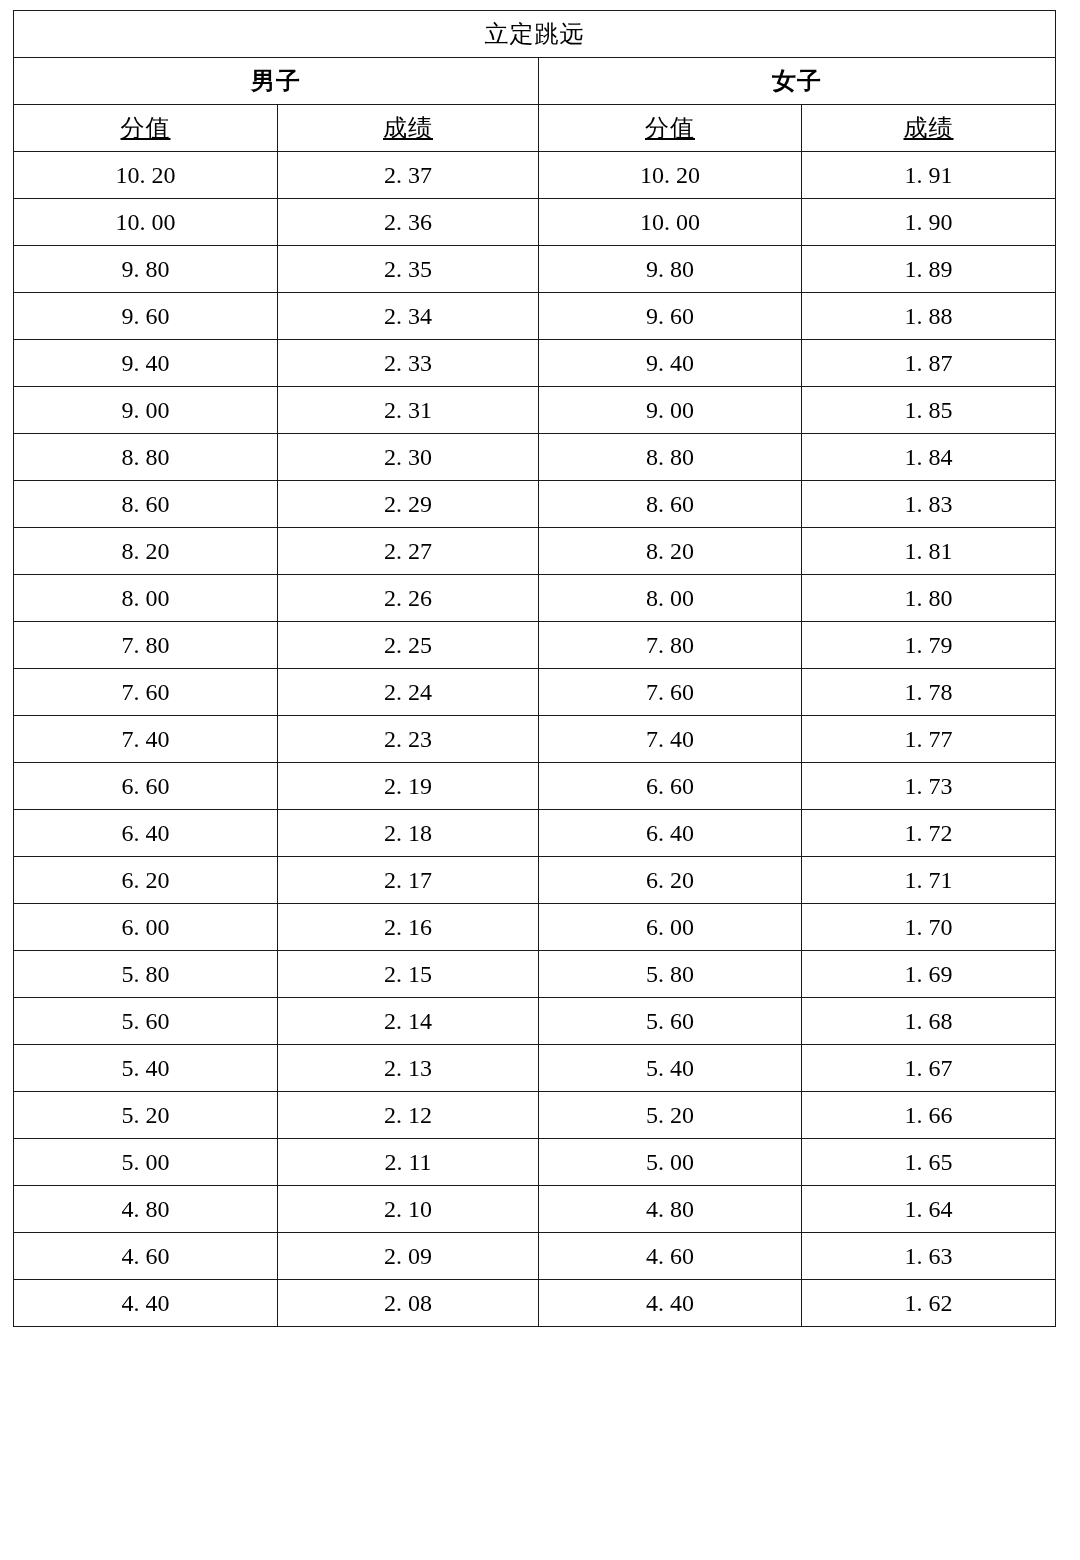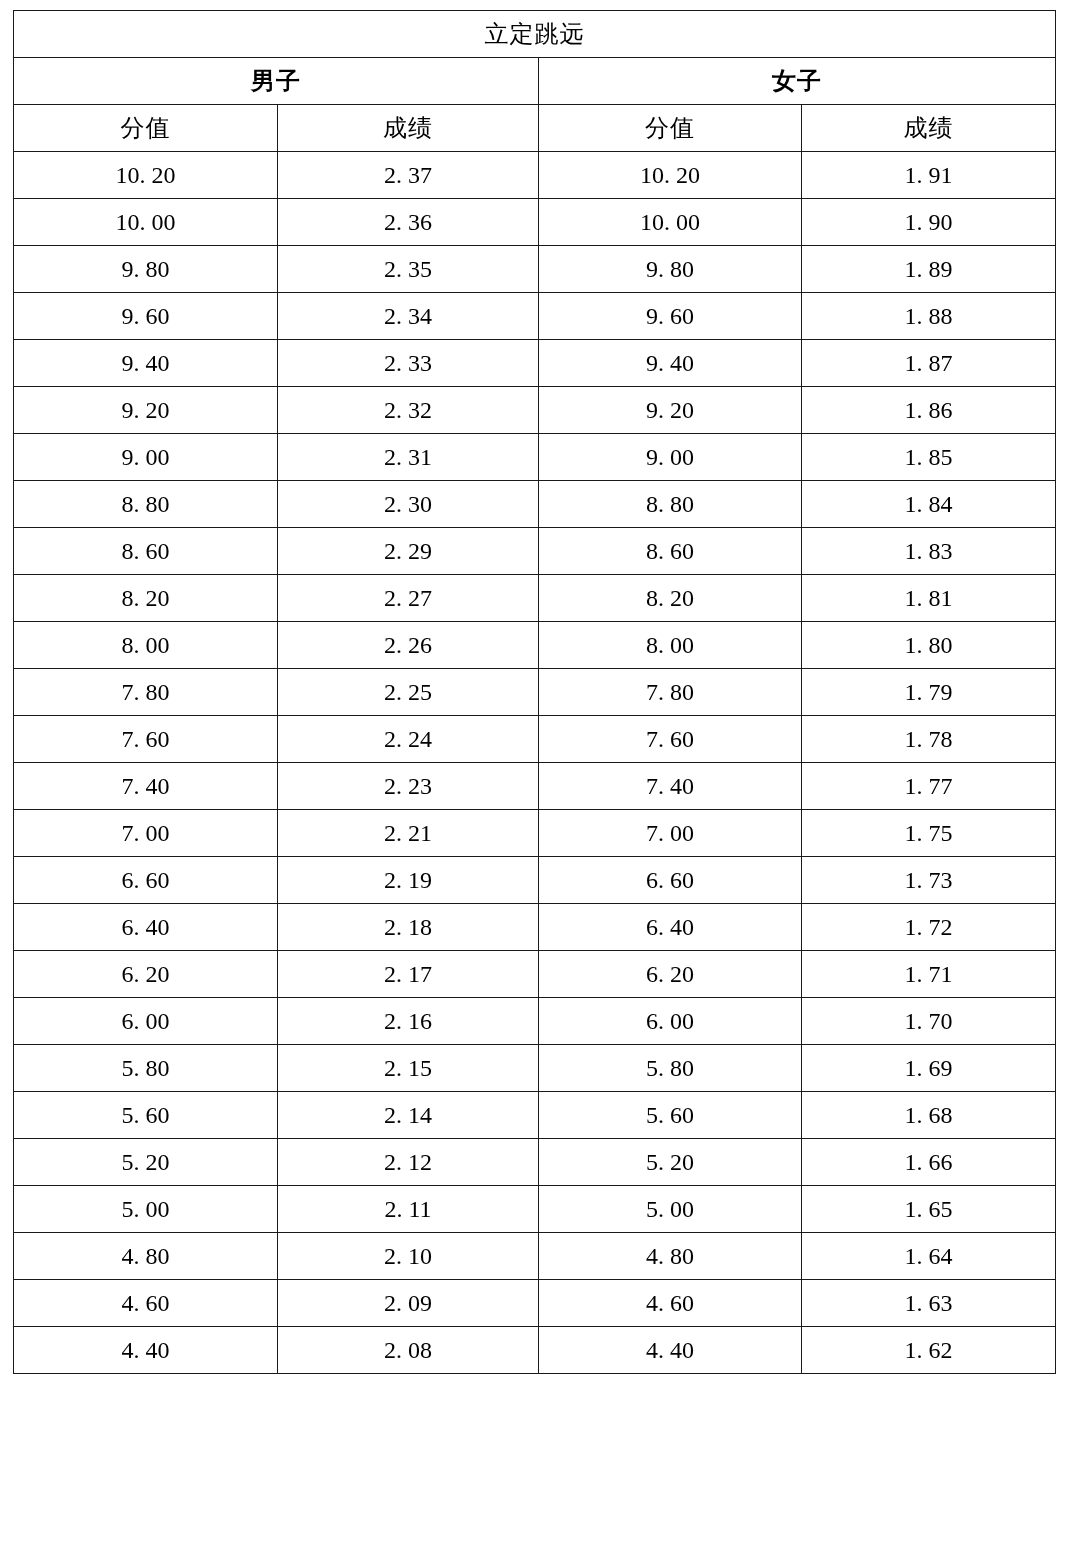--- a/index.html
+++ b/index.html
@@ -50,20 +50,21 @@
   td.group-cell {
     height: 45px;
     font-size: 25px;
     letter-spacing: 1px;
     font-weight: bold;
   }
   td.colhead-cell {
     height: 46px;
     font-size: 25px;
     letter-spacing: 1px;
+    text-decoration: underline;
   }
   td.data-cell {
     height: 46px;
     font-size: 25px;
     font-family: "Liberation Serif", "DejaVu Serif", serif;
   }
   .num {
     display: inline-block;
     white-space: pre;
   }
@@ -118,26 +119,20 @@
           <td class="data-cell"><span class="num">9. 60</span></td>
           <td class="data-cell"><span class="num">1. 88</span></td>
         </tr>
         <tr>
           <td class="data-cell"><span class="num">9. 40</span></td>
           <td class="data-cell"><span class="num">2. 33</span></td>
           <td class="data-cell"><span class="num">9. 40</span></td>
           <td class="data-cell"><span class="num">1. 87</span></td>
         </tr>
         <tr>
-          <td class="data-cell"><span class="num">9. 20</span></td>
-          <td class="data-cell"><span class="num">2. 32</span></td>
-          <td class="data-cell"><span class="num">9. 20</span></td>
-          <td class="data-cell"><span class="num">1. 86</span></td>
-        </tr>
-        <tr>
           <td class="data-cell"><span class="num">9. 00</span></td>
           <td class="data-cell"><span class="num">2. 31</span></td>
           <td class="data-cell"><span class="num">9. 00</span></td>
           <td class="data-cell"><span class="num">1. 85</span></td>
         </tr>
         <tr>
           <td class="data-cell"><span class="num">8. 80</span></td>
           <td class="data-cell"><span class="num">2. 30</span></td>
           <td class="data-cell"><span class="num">8. 80</span></td>
           <td class="data-cell"><span class="num">1. 84</span></td>
@@ -172,26 +167,20 @@
           <td class="data-cell"><span class="num">7. 60</span></td>
           <td class="data-cell"><span class="num">1. 78</span></td>
         </tr>
         <tr>
           <td class="data-cell"><span class="num">7. 40</span></td>
           <td class="data-cell"><span class="num">2. 23</span></td>
           <td class="data-cell"><span class="num">7. 40</span></td>
           <td class="data-cell"><span class="num">1. 77</span></td>
         </tr>
         <tr>
-          <td class="data-cell"><span class="num">7. 00</span></td>
-          <td class="data-cell"><span class="num">2. 21</span></td>
-          <td class="data-cell"><span class="num">7. 00</span></td>
-          <td class="data-cell"><span class="num">1. 75</span></td>
-        </tr>
-        <tr>
           <td class="data-cell"><span class="num">6. 60</span></td>
           <td class="data-cell"><span class="num">2. 19</span></td>
           <td class="data-cell"><span class="num">6. 60</span></td>
           <td class="data-cell"><span class="num">1. 73</span></td>
         </tr>
         <tr>
           <td class="data-cell"><span class="num">6. 40</span></td>
           <td class="data-cell"><span class="num">2. 18</span></td>
           <td class="data-cell"><span class="num">6. 40</span></td>
           <td class="data-cell"><span class="num">1. 72</span></td>
@@ -214,20 +203,26 @@
           <td class="data-cell"><span class="num">5. 80</span></td>
           <td class="data-cell"><span class="num">1. 69</span></td>
         </tr>
         <tr>
           <td class="data-cell"><span class="num">5. 60</span></td>
           <td class="data-cell"><span class="num">2. 14</span></td>
           <td class="data-cell"><span class="num">5. 60</span></td>
           <td class="data-cell"><span class="num">1. 68</span></td>
         </tr>
         <tr>
+          <td class="data-cell"><span class="num">5. 40</span></td>
+          <td class="data-cell"><span class="num">2. 13</span></td>
+          <td class="data-cell"><span class="num">5. 40</span></td>
+          <td class="data-cell"><span class="num">1. 67</span></td>
+        </tr>
+        <tr>
           <td class="data-cell"><span class="num">5. 20</span></td>
           <td class="data-cell"><span class="num">2. 12</span></td>
           <td class="data-cell"><span class="num">5. 20</span></td>
           <td class="data-cell"><span class="num">1. 66</span></td>
         </tr>
         <tr>
           <td class="data-cell"><span class="num">5. 00</span></td>
           <td class="data-cell"><span class="num">2. 11</span></td>
           <td class="data-cell"><span class="num">5. 00</span></td>
           <td class="data-cell"><span class="num">1. 65</span></td>

